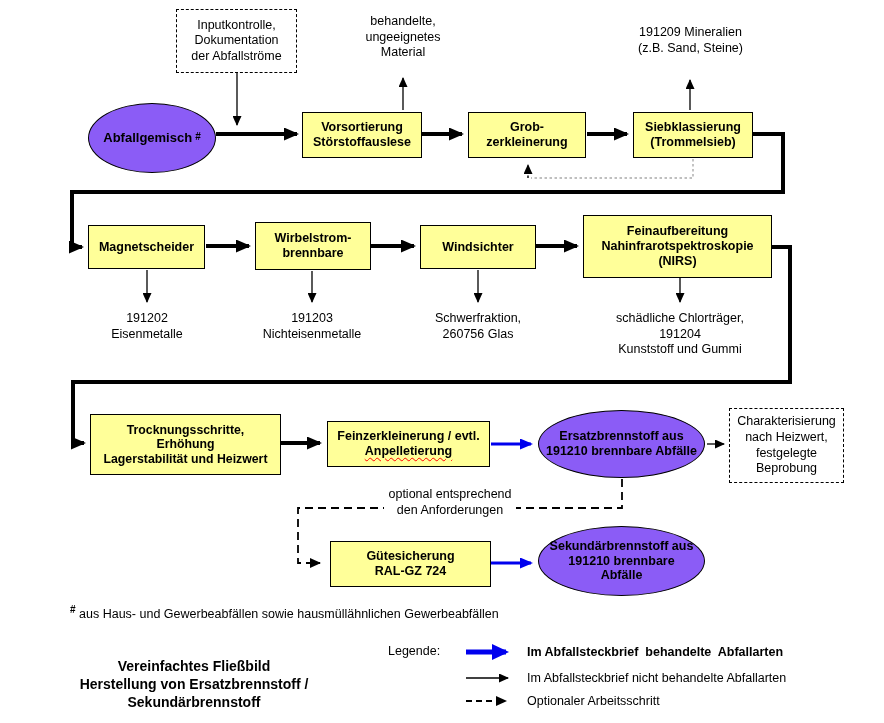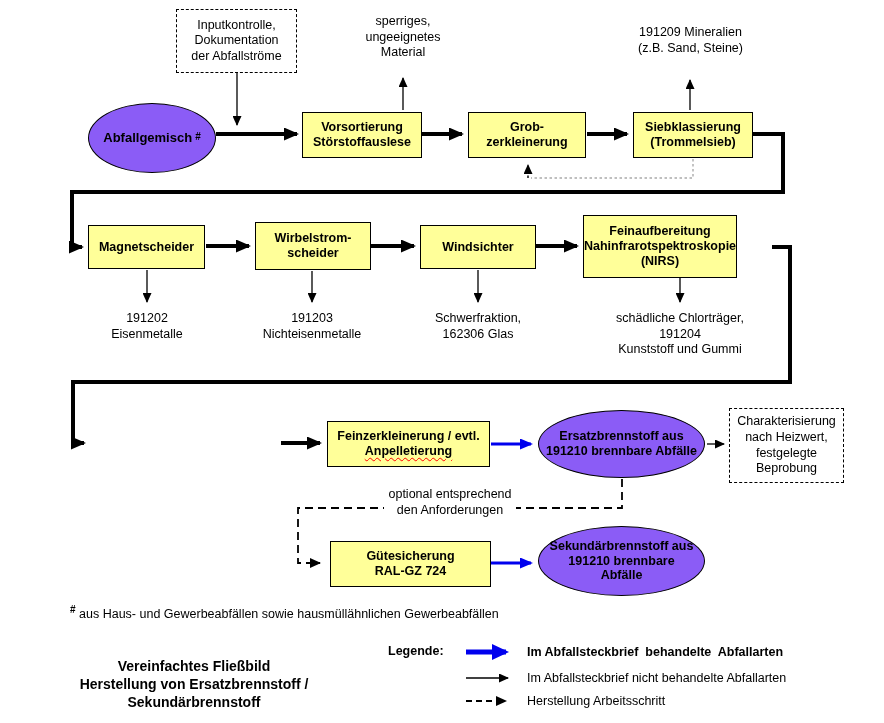--- a/index.html
+++ b/index.html
@@ -11,21 +11,21 @@
   .process{background:#FFFF99;border:1.4px solid #000;font-weight:bold;font-size:12.5px;}
   .terminal{background:#8b5cf6;border:1.6px solid #000;border-radius:50%;font-weight:bold;font-size:12.5px;}
   .dashedbox{background:#fff;border:1.3px dashed #000;font-size:12.5px;line-height:1.25;}
   .label{position:absolute;text-align:center;font-size:12.5px;white-space:pre-line;line-height:1.25;}
   .wavy{text-decoration:underline;text-decoration-style:wavy;text-decoration-color:#FF0000;
         text-decoration-thickness:1px;text-underline-offset:2px;}
   .footnote{position:absolute;left:70px;top:604px;font-size:12.5px;text-align:center;}
   .footnote sup{font-size:10px;font-weight:bold;}
   .caption{position:absolute;left:63px;top:657px;width:262px;text-align:center;font-weight:bold;
            font-size:14px;white-space:pre-line;line-height:1.3;}
-  .legend-title{position:absolute;left:388px;top:644px;font-weight:bold;font-size:12.5px;}
+  .legend-title{position:absolute;left:388px;top:644px;font-weight:normal;font-size:12.5px;}
   .legend-label{position:absolute;left:527px;font-size:12.5px;white-space:pre;}
   .legend-label.b{font-weight:bold;}
   sup.mark{font-size:10px;position:relative;top:-1px;margin-left:3px;}
 </style>
 </head>
 <body>
 
 <div class="canvas">
 
   <svg class="layer" width="884" height="723">
@@ -98,54 +98,57 @@
 
   <div class="node process" style="left:302px;top:112px;width:120px;height:46px;">Vorsortierung
 Störstoffauslese</div>
   <div class="node process" style="left:468px;top:112px;width:118px;height:46px;">Grob-
 zerkleinerung</div>
   <div class="node process" style="left:633px;top:112px;width:120px;height:46px;">Siebklassierung
 (Trommelsieb)</div>
 
   <div class="node process" style="left:88px;top:225px;width:117px;height:44px;">Magnetscheider</div>
   <div class="node process" style="left:255px;top:222px;width:116px;height:48px;">Wirbelstrom-
-scheider</div>
+brennbare</div>
   <div class="node process" style="left:420px;top:225px;width:116px;height:44px;">Windsichter</div>
-  <div class="node process" style="left:583px;top:215px;width:154px;height:63px;">Feinaufbereitung
+  <div class="node process" style="left:583px;top:215px;width:189px;height:63px;">Feinaufbereitung
 Nahinfrarotspektroskopie
 (NIRS)</div>
 
+  <div class="node process" style="left:90px;top:414px;width:191px;height:61px;font-size:12.3px;">Trocknungsschritte,
+Erhöhung
+Lagerstabilität und Heizwert</div>
   <div class="node process" style="left:327px;top:421px;width:163px;height:46px;flex-direction:column;">
     <div>Feinzerkleinerung / evtl.</div>
     <div class="wavy">Anpelletierung</div>
   </div>
   <div class="node process" style="left:330px;top:541px;width:161px;height:46px;">Gütesicherung
 RAL-GZ 724</div>
 
-  <div class="label" style="left:343px;top:14px;width:120px;">sperriges,
+  <div class="label" style="left:343px;top:14px;width:120px;">behandelte,
 ungeeignetes
 Material</div>
   <div class="label" style="left:613px;top:25px;width:155px;">191209 Mineralien
 (z.B. Sand, Steine)</div>
   <div class="label" style="left:97px;top:311px;width:100px;">191202
 Eisenmetalle</div>
   <div class="label" style="left:252px;top:311px;width:120px;">191203
 Nichteisenmetalle</div>
   <div class="label" style="left:418px;top:311px;width:120px;">Schwerfraktion,
-162306 Glas</div>
+260756 Glas</div>
   <div class="label" style="left:605px;top:311px;width:150px;">schädliche Chlorträger,
 191204
 Kunststoff und Gummi</div>
   <div class="label" style="left:384px;top:487px;width:132px;background:#fff;">optional entsprechend
 den Anforderungen</div>
 
   <div class="footnote"><sup>#</sup> <span>aus Haus- und Gewerbeabfällen sowie hausmüllähnlichen Gewerbeabfällen</span></div>
 
   <div class="caption">Vereinfachtes Fließbild
 Herstellung von Ersatzbrennstoff /
 Sekundärbrennstoff</div>
 
   <div class="legend-title">Legende:</div>
   <div class="legend-label b" style="top:645px;">Im Abfallsteckbrief  behandelte  Abfallarten</div>
   <div class="legend-label" style="top:671px;">Im Abfallsteckbrief nicht behandelte Abfallarten</div>
-  <div class="legend-label" style="top:694px;">Herstellung Arbeitsschritt</div>
+  <div class="legend-label" style="top:694px;">Optionaler Arbeitsschritt</div>
 
 </div>
 
 </body></html>

